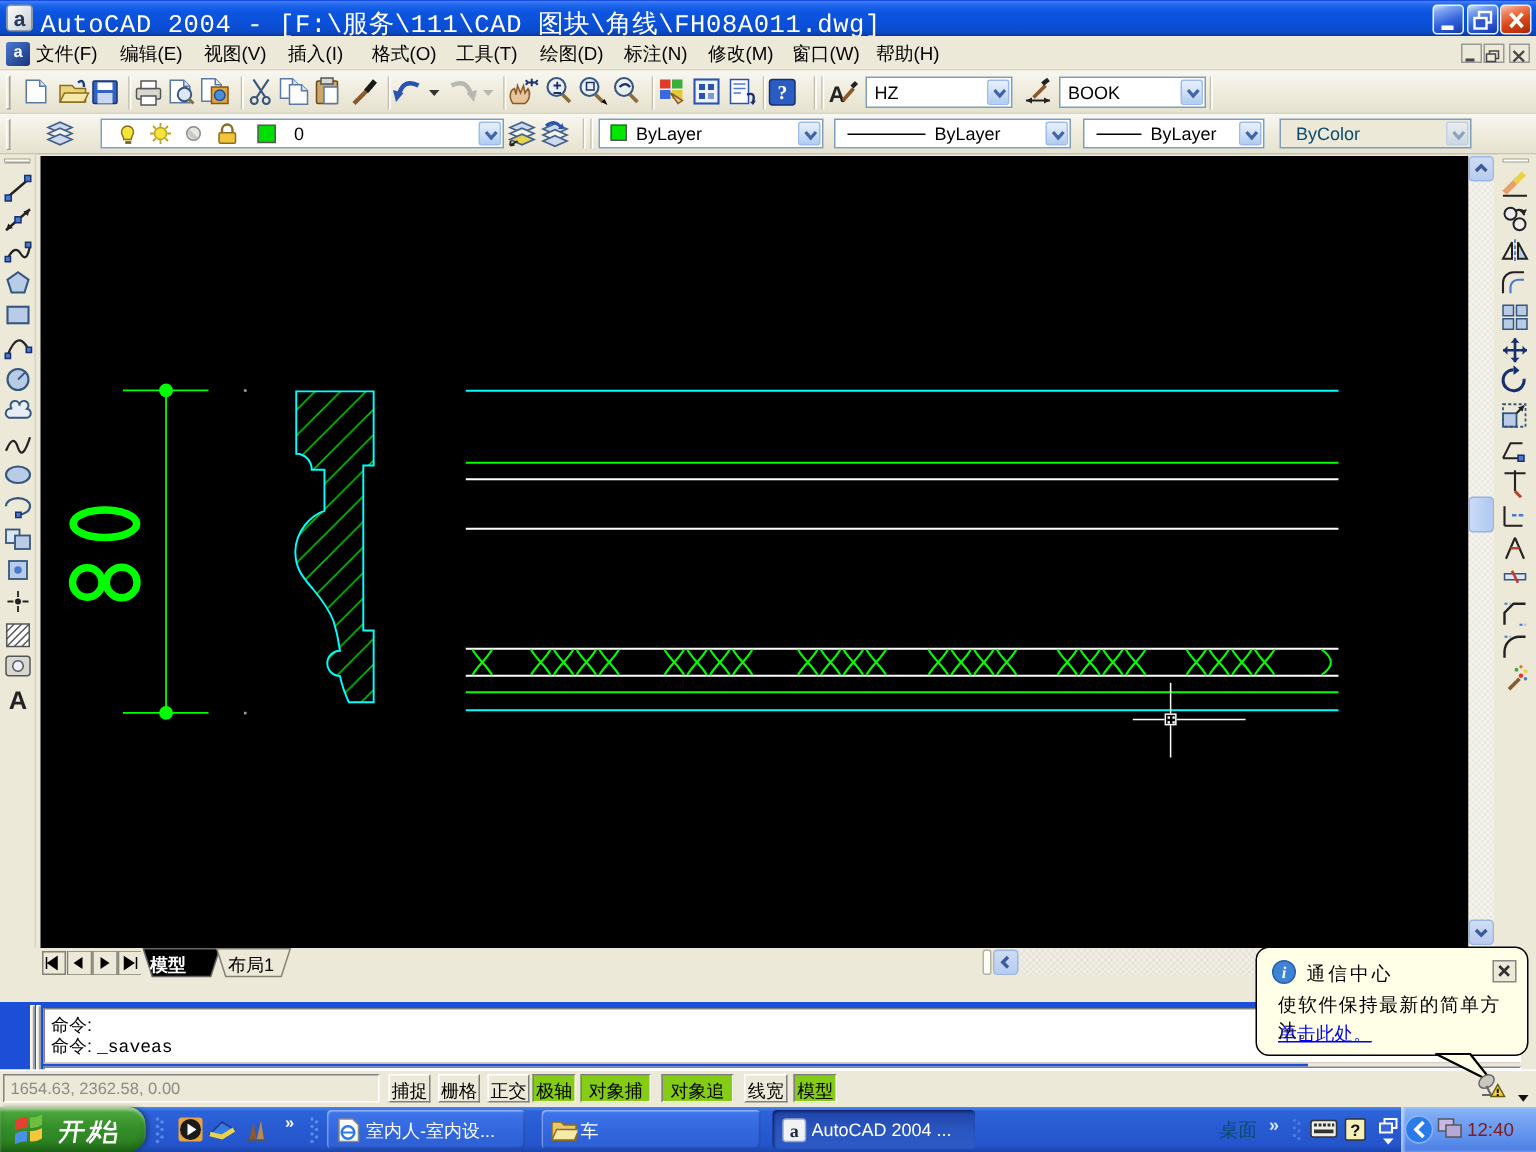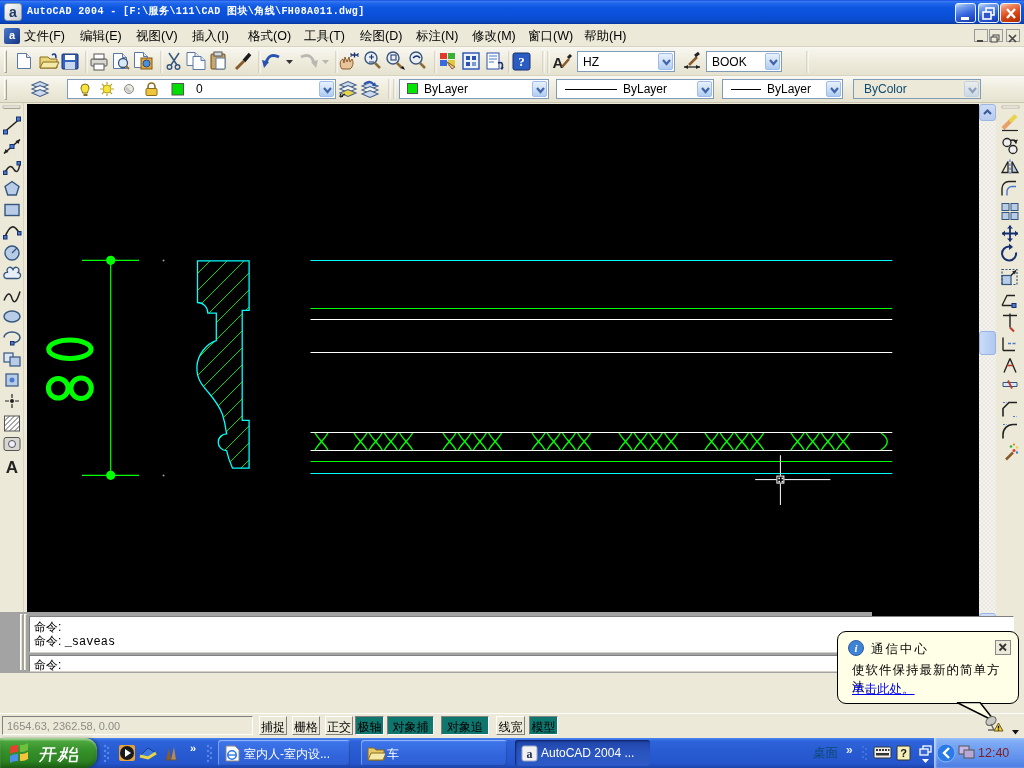--- a/index.html
+++ b/index.html
@@ -2,21 +2,21 @@
 <html><head><meta charset="utf-8">
 <style>
 *{margin:0;padding:0;box-sizing:border-box}
 html,body{width:1024px;height:768px;overflow:hidden}
 body{font-family:"Liberation Sans",sans-serif;position:relative;background:#ece9d8}
 #app{position:absolute;left:0;top:0;width:1024px;height:768px}
 .abs{position:absolute}
 
 #titlebar{left:0;top:0;width:1024px;height:24px;
  background:linear-gradient(180deg,#0831d9 0%,#3b7ff3 4%,#1f66ea 14%,#0d55e0 34%,#0a50da 62%,#0a4ccd 84%,#0b42b0 95%,#0534a0 100%);}
-#title-text{left:27px;top:4px;color:#fff;font-weight:bold;font-size:10px;font-family:'Liberation Mono','Liberation Sans',sans-serif;letter-spacing:.4px;white-space:nowrap}
+#title-text{left:27px;top:4px;color:#fff;font-weight:normal;font-size:17px;font-family:'Liberation Mono','Liberation Sans',sans-serif;letter-spacing:.4px;white-space:nowrap}
 .capbtn{top:3px;width:21px;height:20px;border-radius:3px;border:1px solid #eaf3fd}
 .capblue{background:linear-gradient(160deg,#cfe0fb 0%,#7aa4ee 20%,#3565dd 55%,#1e46c0 85%,#16389e 100%)}
 .capred{background:linear-gradient(160deg,#f8cab8 0%,#ee8560 22%,#dd4818 55%,#bc3408 85%,#9a2a06 100%)}
 .capbtn svg{position:absolute;left:0;top:0}
 
 #menubar{left:0;top:24px;width:1024px;height:23px;background:#ece9d8;border-bottom:1px solid #d8d4c0}
 .mi{top:4px;font-size:12.5px;color:#000;white-space:nowrap}
 .mdibtn{top:29px;width:14px;height:13px;background:#ece9d8;border:1px solid #999;color:#333}
 
 #row1{left:0;top:47px;width:1024px;height:29px;background:linear-gradient(180deg,#f8f7f1 0,#efecdd 50%,#e6e2d0 100%);border-bottom:1px solid #d8d4c0}
@@ -25,25 +25,25 @@
 .combo{background:#fff;border:1px solid #7f9db9;font-size:12px}
 .cbtn{position:absolute;right:1px;top:1px;bottom:1px;width:15px;background:linear-gradient(180deg,#e8f1fd 0,#cfe0f7 50%,#b0ccf0 100%);border:1px solid #9ebcf0;border-radius:2px}
 .cbtn svg{position:absolute;left:1px;top:3px}
 .dis{color:#0c4a6e}
 
 #lbar{left:0;top:103px;width:24px;height:549px;background:#ece9d8;border-right:1px solid #d8d4c0}
 #rbar{left:998px;top:103px;width:26px;height:549px;background:#ece9d8}
 #canvas{left:27px;top:104px;width:952px;height:528px;background:#000}
 #vscroll{left:979px;top:104px;width:17px;height:528px;background:repeating-conic-gradient(#f4f3ee 0% 25%, #eae8e0 0% 50%) 0 0/4px 4px}
 #tabrow{left:0;top:632px;width:1024px;height:20px;background:#ece9d8}
-#cmdwin{left:0;top:612px;width:872px;height:61px;background:#a3a3a3}
+#cmdwin{left:0;top:668px;width:872px;height:61px;background:#1d4ed8}
 #statusbar{left:0;top:713px;width:1024px;height:25px;background:#ece9d8;border-top:1px solid #fff}
 .sbtn{top:716px;height:19px;font-size:12px;text-align:center;border:1px solid;padding-top:2px}
 .sraised{border-color:#fff #808080 #808080 #fff;background:#ece9d8}
-.spressed{border-color:#808080 #fff #fff #808080;background:#0f766e}
+.spressed{border-color:#808080 #fff #fff #808080;background:#84cc16}
 
 #taskbar{left:0;top:738px;width:1024px;height:30px;
  background:linear-gradient(180deg,#4a85ef 0%,#3f7ae9 4%,#2d63da 10%,#2759d0 55%,#2455cc 85%,#1c45ab 100%)}
 .tbtn{top:740px;height:26px;border-radius:3px;color:#fff;font-size:12px;
  background:linear-gradient(180deg,#5a8ef5 0%,#3d74ea 8%,#3266dd 55%,#2d5fd4 100%);
  box-shadow:inset 1px 1px 0 rgba(255,255,255,.35), inset -1px -1px 1px rgba(0,0,30,.25)}
 .tbtn.pressed{background:linear-gradient(180deg,#1f44a8 0%,#2a55c0 50%,#2d5ac6 100%);box-shadow:inset 1px 1px 2px rgba(0,0,40,.6)}
 .tbtxt{position:absolute;left:26px;top:6px;white-space:nowrap;overflow:hidden}
 
 #balloon{left:837px;top:631px;width:182px;height:73px;background:#ffffe7;border:1.5px solid #000;border-radius:9px}
@@ -195,21 +195,21 @@
       </svg></div>
 
 <div class="abs combo" style="left:577px;top:51px;width:98px;height:21px">
       <span style="position:absolute;left:5px;top:3px">HZ</span>
       <span class="cbtn">
         <svg width="13" height="12">
           <path d="M3 3 L6.5 7 L10 3" fill="none" stroke="#4065a8" stroke-width="2.2"></path>
         </svg>
       </span>
     </div>
-<div class="abs combo" style="left:706px;top:51px;width:76px;height:21px">
+<div class="abs combo" style="left:706px;top:51px;width:98px;height:21px">
       <span style="position:absolute;left:5px;top:3px">BOOK</span>
       <span class="cbtn">
         <svg width="13" height="12">
           <path d="M3 3 L6.5 7 L10 3" fill="none" stroke="#4065a8" stroke-width="2.2"></path>
         </svg>
       </span>
     </div>
 
 <div id="row2" class="abs"></div>
 <div class="abs grip" style="left:4px;top:79px;height:21px"></div>

